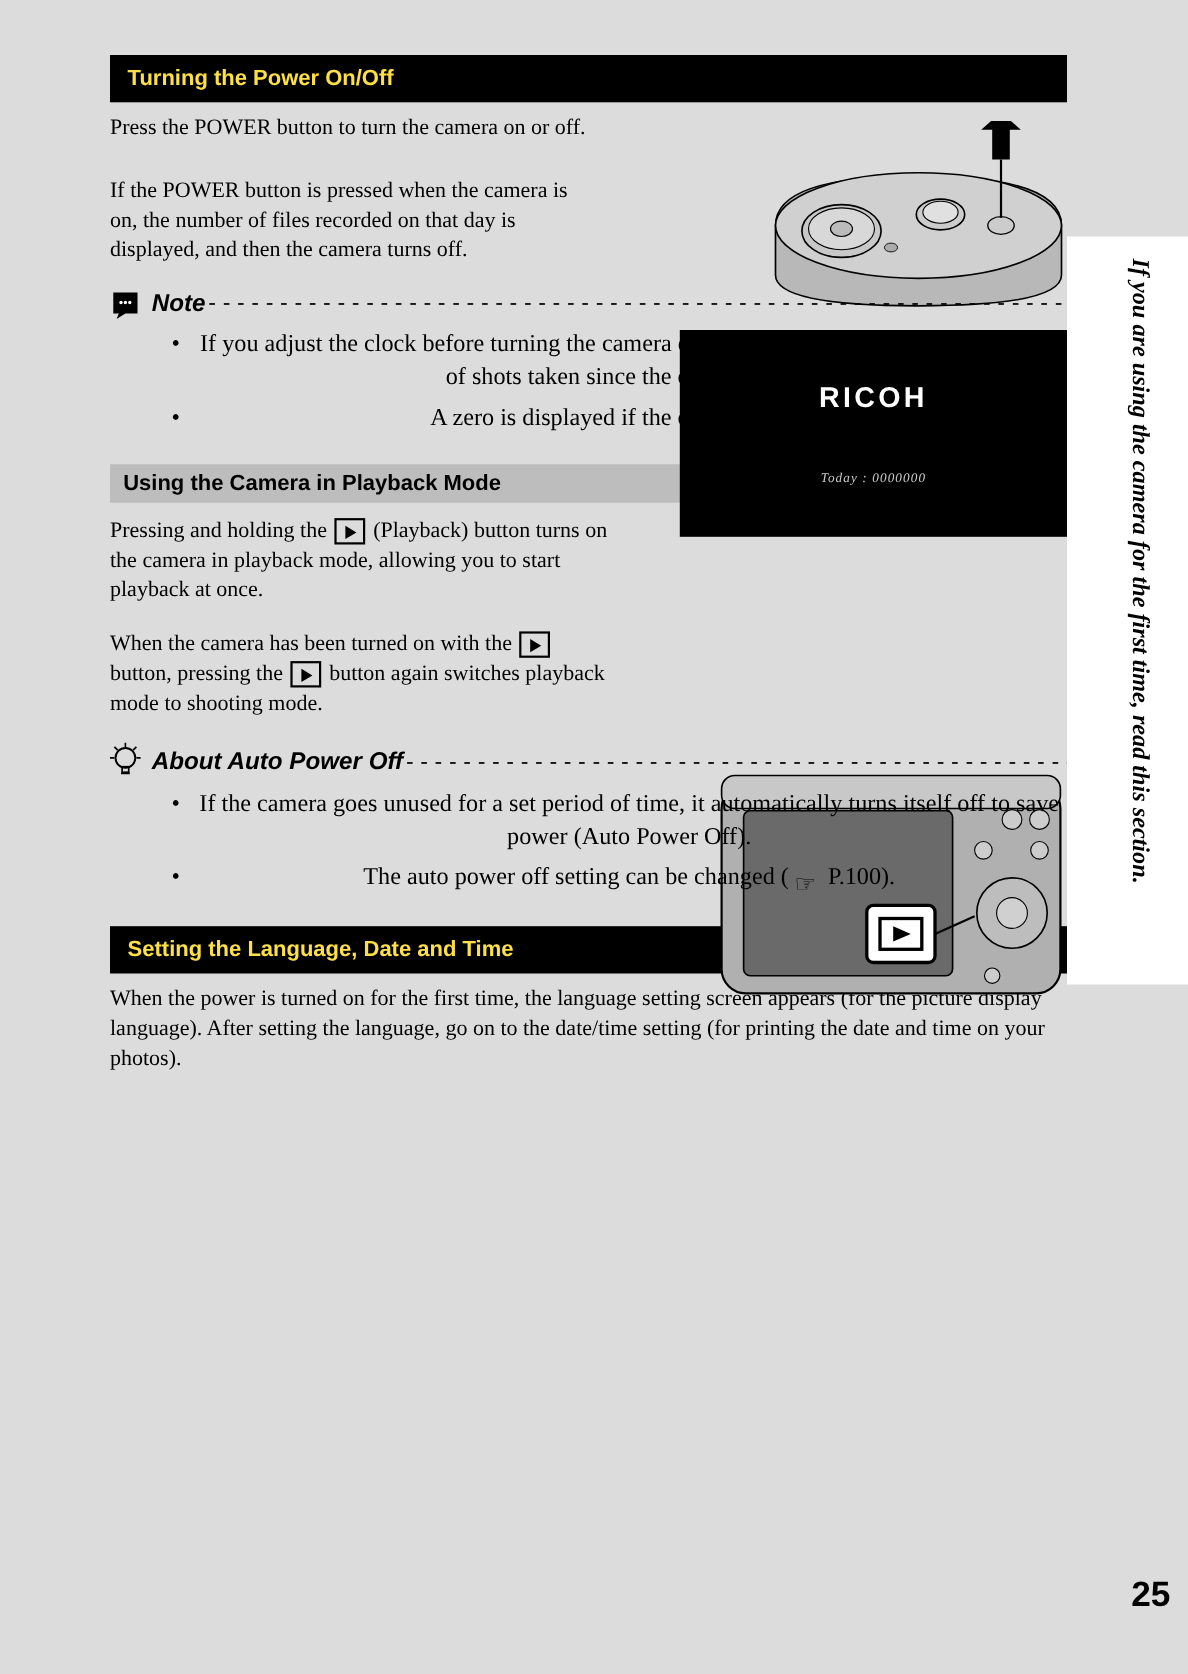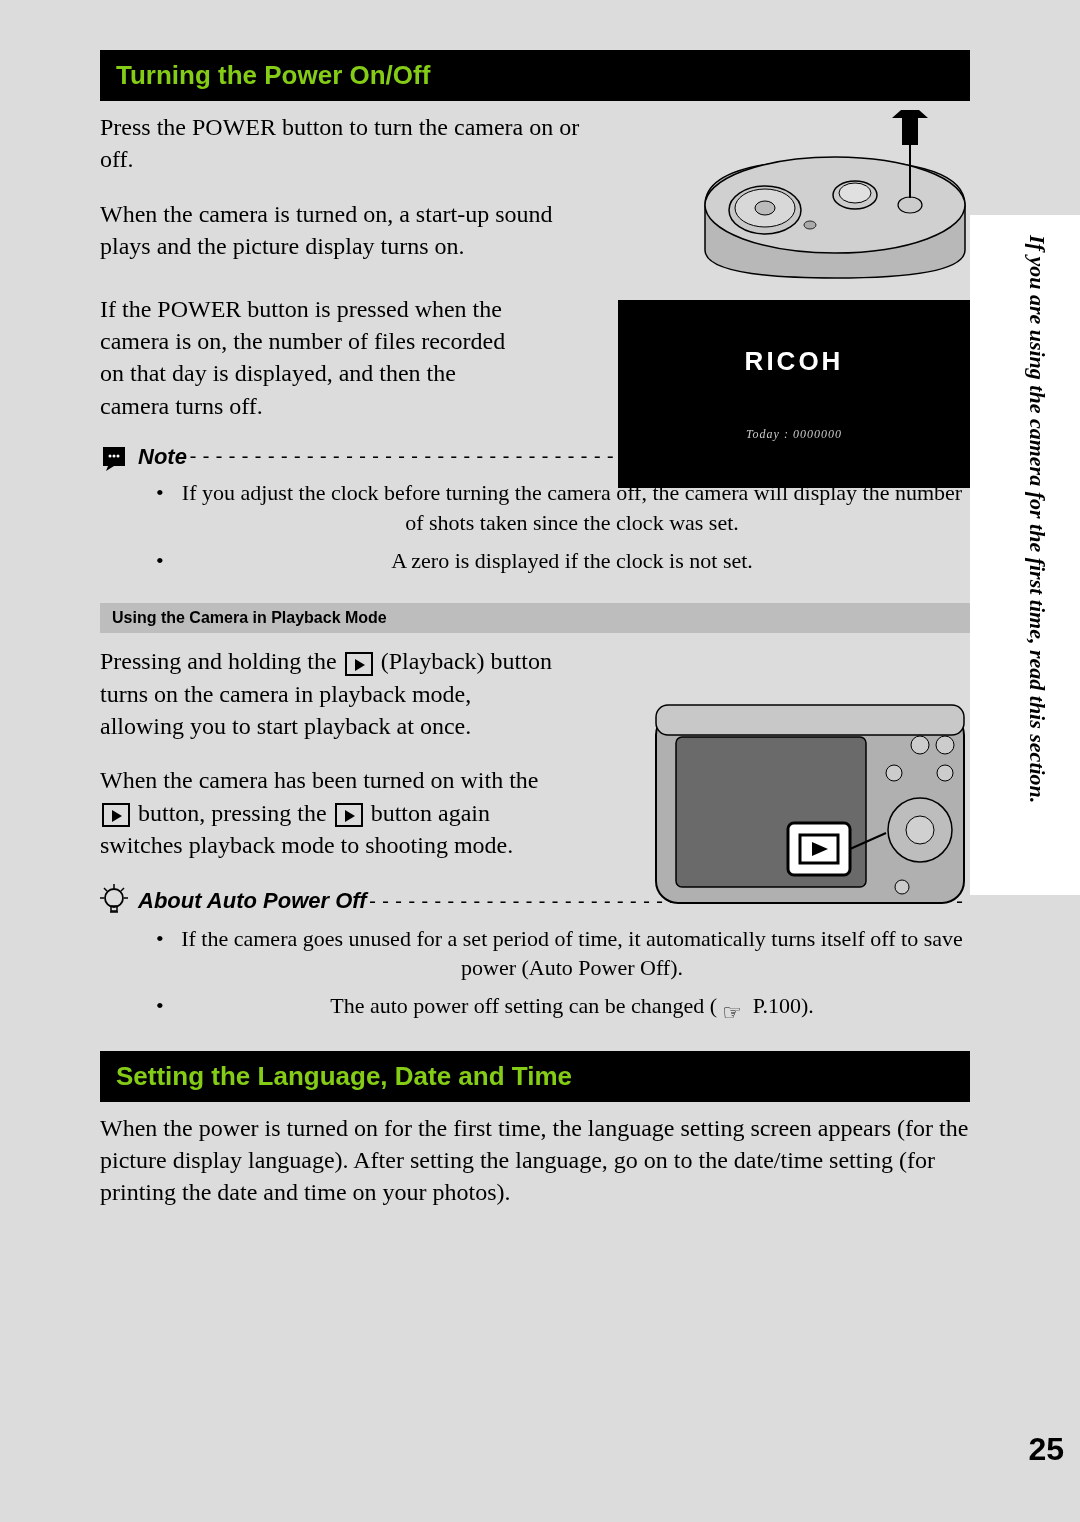--- a/index.html
+++ b/index.html
@@ -14,29 +14,29 @@
   .page {
     position: absolute;
     left: 0; right: 0; top: 0; bottom: 0;
     padding: 50px 0 0 0;
   }
   .content {
     margin: 0 110px 0 100px;
   }
   .black-header {
     background: #000;
-    color: #84cc16;
-    font-weight: bold;
-    font-family: Arial, Helvetica, sans-serif;
-    font-size: 26px;
+    color: #fde047;
+    font-weight: bold;
+    font-family: Arial, Helvetica, sans-serif;
+    font-size: 20px;
     padding: 10px 16px;
     margin-bottom: 10px;
   }
   .body-text {
-    font-size: 24px;
+    font-size: 20px;
     line-height: 1.35;
     margin-bottom: 22px;
   }
   .text-beside-image {
     width: 480px;
   }
   .camera-top-illustration {
     position: absolute;
     top: 110px;
     right: 110px;
@@ -119,21 +119,21 @@
   .note-list li::before {
     content: "•";
     position: absolute;
     left: 0;
     top: 0;
   }
   .gray-subheader {
     background: #bdbdbd;
     font-family: Arial, Helvetica, sans-serif;
     font-weight: bold;
-    font-size: 16px;
+    font-size: 20px;
     padding: 6px 12px;
     margin-top: 28px;
     margin-bottom: 12px;
   }
   .playback-image {
     position: absolute;
     right: 110px;
     top: 695px;
     width: 320px;
     height: 220px;
@@ -223,21 +223,20 @@
 
 <div class="side-tab"></div>
 <div class="side-text">If you are using the camera for the first time, read this section.</div>
 
 <div class="page">
   <div class="content">
 
     <div class="black-header">Turning the Power On/Off</div>
 
     <div class="body-text text-beside-image">Press the POWER button to turn the camera on or off.</div>
-    <div class="body-text text-beside-image">When the camera is turned on, a start-up sound plays and the picture display turns on.</div>
     <div class="body-text" style="width:430px; margin-top:30px;">If the POWER button is pressed when the camera is on, the number of files recorded on that day is displayed, and then the camera turns off.</div>
 
     <div class="camera-top-illustration">
       <svg class="camera-top-svg" viewBox="0 0 270 170">
         <path d="M 5 95 Q 5 50 135 50 Q 265 50 265 95 L 265 140 Q 265 168 135 168 Q 5 168 5 140 Z" fill="#b8b8b8" stroke="#000" stroke-width="1.5"></path>
         <ellipse cx="135" cy="95" rx="130" ry="48" fill="#d0d0d0" stroke="#000" stroke-width="1.5"></ellipse>
         <ellipse cx="65" cy="100" rx="36" ry="24" fill="#c8c8c8" stroke="#000" stroke-width="1.5"></ellipse>
         <ellipse cx="65" cy="98" rx="30" ry="19" fill="#d8d8d8" stroke="#000" stroke-width="1"></ellipse>
         <ellipse cx="65" cy="98" rx="10" ry="7" fill="#bbb" stroke="#000" stroke-width="1"></ellipse>
         <ellipse cx="155" cy="85" rx="22" ry="14" fill="#ccc" stroke="#000" stroke-width="1.5"></ellipse>

